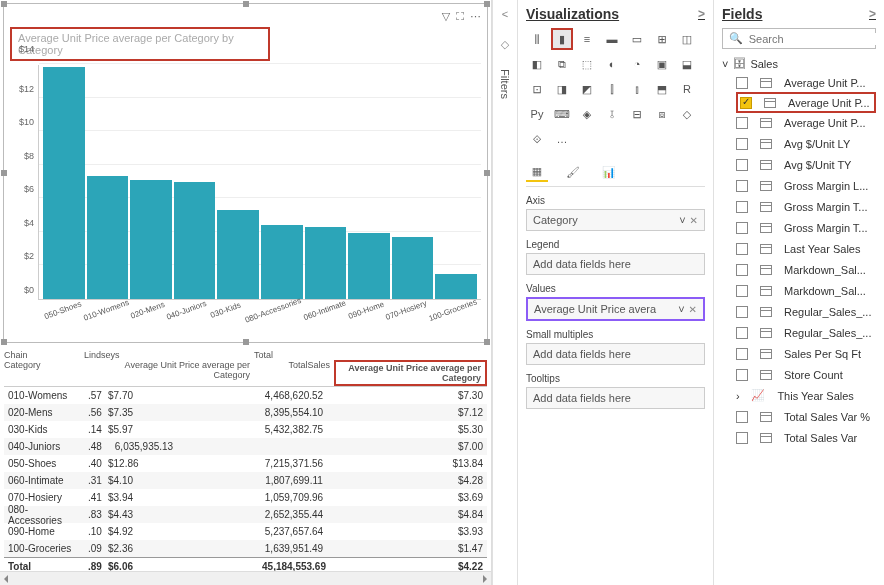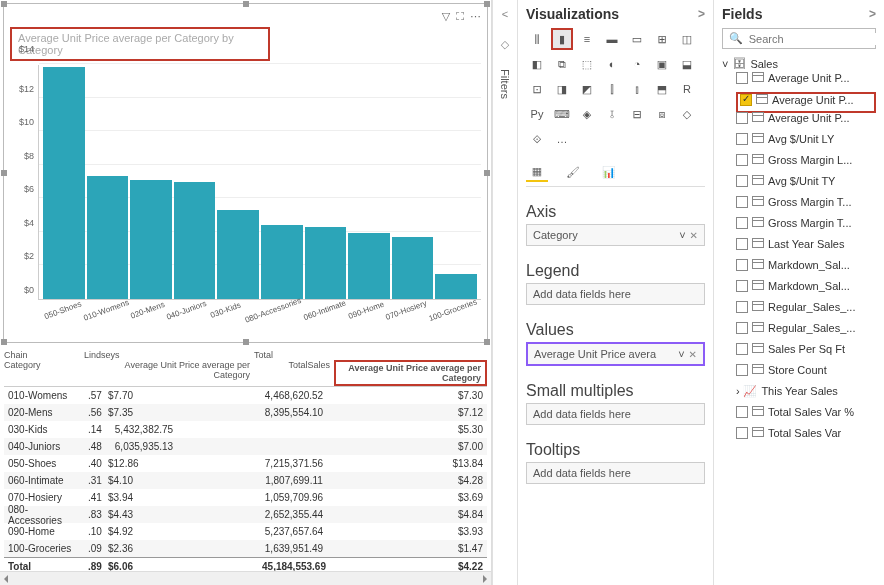--- a/index.html
+++ b/index.html
@@ -36,37 +36,37 @@
   .scroll-bar { height: 14px; background: #f0f0f0; border-top: 1px solid #ddd; position: relative; }
   .scroll-bar::before,.scroll-bar::after{content:"";position:absolute;top:3px;width:0;height:0;border-top:4px solid transparent;border-bottom:4px solid transparent;}
   .scroll-bar::before{left:4px;border-right:4px solid #888}
   .scroll-bar::after{right:4px;border-left:4px solid #888}
 
   .side { width: 392px; display: flex; }
   .rail { width: 26px; border-left: 1px solid #e0e0e0; border-right: 1px solid #e0e0e0; display: flex; flex-direction: column; align-items: center; padding-top: 8px; gap: 18px; }
   .rail-lbl { writing-mode: vertical-rl; font-size: 11px; color: #555; }
   .viz-pane { width: 196px; border-right: 1px solid #e0e0e0; padding: 6px 8px; overflow:hidden; }
   .fields-pane { flex: 1; padding: 6px 8px; overflow:hidden; }
-  .pane-title { font-size: 14px; font-weight: 600; margin-bottom: 6px; display:flex; justify-content:space-between; align-items:center;}
+  .pane-title { font-size: 14px; font-weight: 600; margin-bottom: 6px; display:flex; justify-content:space-between; align-items:center;text-decoration:underline;}
   .pane-title .chev{color:#888;font-size:12px}
   .viz-grid { display: grid; grid-template-columns: repeat(7, 22px); gap: 3px; margin-bottom: 8px; }
   .viz-icon { width: 22px; height: 22px; border: 1px solid transparent; display:flex;align-items:center;justify-content:center; cursor:pointer; color:#555;}
   .viz-icon.sel { border: 2px solid #c0392b; background:#e8e8e8; padding:0;}
   .tabs-row{display:flex;gap:14px;border-bottom:1px solid #ddd;padding:4px 0;margin-bottom:6px}
   .tab-btn{width:22px;height:20px;display:flex;align-items:center;justify-content:center;color:#666;cursor:pointer}
   .tab-btn.active{border-bottom:2px solid #f3c40f}
-  .well-label{font-size:16px;color:#444;margin:16px 0 3px}
+  .well-label{font-size:10px;color:#444;margin:8px 0 3px}
   .well{border:1px solid #ccc;background:#f7f7f7;padding:4px 6px;font-size:11px;color:#555;display:flex;justify-content:space-between;align-items:center;min-height:22px}
   .well.hl{border:2px solid #8b5cf6}
   .well .wx{color:#888;cursor:pointer;font-size:10px}
   .well .wc{display:flex;gap:4px;align-items:center}
   .search{border:1px solid #bbb;display:flex;align-items:center;gap:6px;padding:3px 6px;margin-bottom:8px}
   .search input{border:none;outline:none;flex:1;font-size:11px}
   .tree{font-size:11px}
-  .tree-node{display:flex;gap:4px;height:21px;cursor:pointer;white-space:nowrap;overflow:hidden}
+  .tree-node{display:flex;align-items:center;gap:12px;height:21px;cursor:pointer;white-space:nowrap;overflow:hidden}
   .tree-node .cb{width:12px;height:12px;border:1px solid #888;background:#fff;flex-shrink:0}
   .tree-node .cb.ck{background:#f3c40f;border-color:#c99a00;position:relative}
   .tree-node .cb.ck::after{content:"✓";position:absolute;top:-2px;left:1px;font-size:10px;color:#333}
   .tree-node.hl{border:2px solid #c0392b;padding:0 2px;margin:-1px 0}
   .tree-node .ic{color:#666;flex-shrink:0}
   .tree-root{display:flex;align-items:center;gap:4px;margin-bottom:2px}
   .tree-kids{margin-left:14px}
   .tbl-ic{display:inline-block;width:12px;height:10px;border:1px solid #888;position:relative}
   .tbl-ic::before{content:"";position:absolute;top:2px;left:0;right:0;border-top:1px solid #888}
 </style>
@@ -159,20 +159,21 @@
         <div class="dt-row">
           <div class="dt-col c1">020-Mens</div>
           <div class="dt-col c2">.56</div>
           <div class="dt-col c3">$7.35</div>
           <div class="dt-col c4">8,395,554.10</div>
           <div class="dt-col c5">$7.12</div>
         </div>
         <div class="dt-row">
           <div class="dt-col c1">030-Kids</div>
           <div class="dt-col c2">.14</div>
+          <div class="dt-col c3">$5.97</div>
           <div class="dt-col c4">5,432,382.75</div>
           <div class="dt-col c5">$5.30</div>
         </div>
         <div class="dt-row">
           <div class="dt-col c1">040-Juniors</div>
           <div class="dt-col c2">.48</div>
           <div class="dt-col c4">6,035,935.13</div>
           <div class="dt-col c5">$7.00</div>
         </div>
         <div class="dt-row">
@@ -340,26 +341,26 @@
             <span>Average Unit P...</span>
           </div>
           <div class="tree-node">
             <span class="cb "></span>
             <span class="tbl-ic ic"></span>
             <span>Avg $/Unit LY</span>
           </div>
           <div class="tree-node">
             <span class="cb "></span>
             <span class="tbl-ic ic"></span>
+            <span>Avg $/Unit TY</span>
+          </div>
+          <div class="tree-node">
+            <span class="cb "></span>
+            <span class="tbl-ic ic"></span>
             <span>Gross Margin L...</span>
-          </div>
-          <div class="tree-node">
-            <span class="cb "></span>
-            <span class="tbl-ic ic"></span>
-            <span>Avg $/Unit TY</span>
           </div>
           <div class="tree-node">
             <span class="cb "></span>
             <span class="tbl-ic ic"></span>
             <span>Gross Margin T...</span>
           </div>
           <div class="tree-node">
             <span class="cb "></span>
             <span class="tbl-ic ic"></span>
             <span>Gross Margin T...</span>

